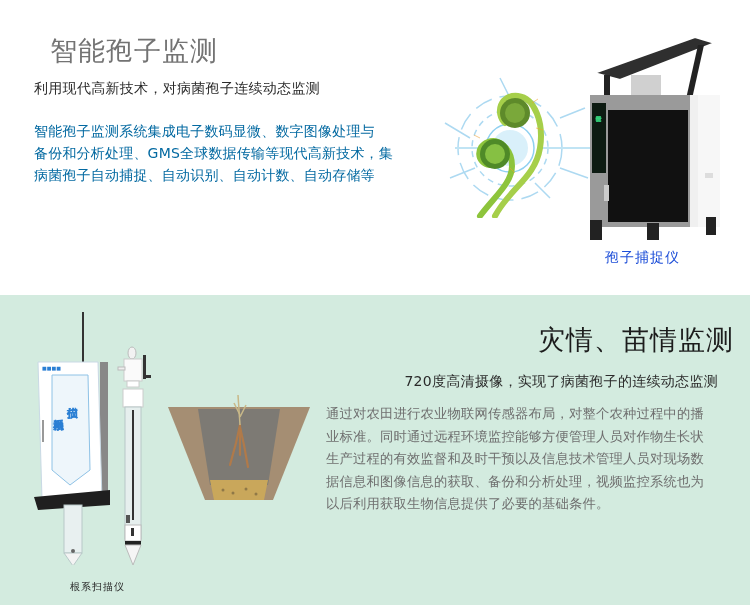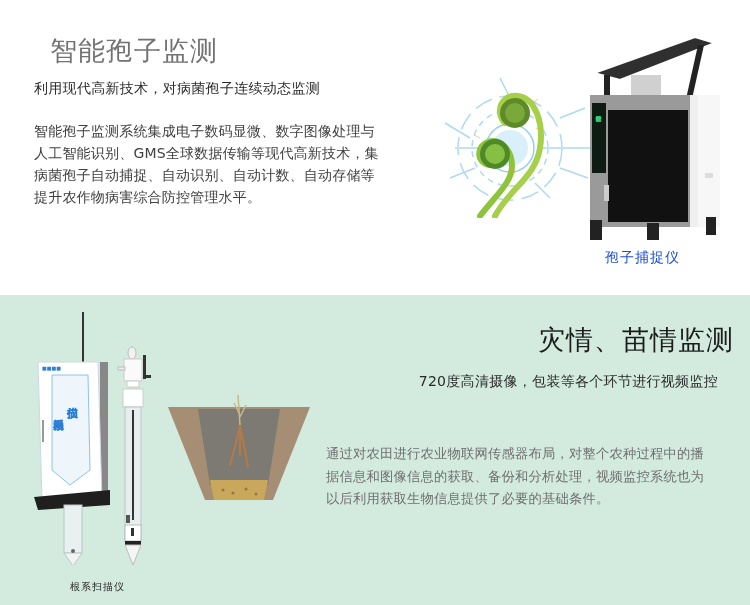--- a/index.html
+++ b/index.html
@@ -4,47 +4,46 @@
 <style>
   * { margin: 0; padding: 0; box-sizing: border-box; }
   html, body { width: 750px; height: 605px; overflow: hidden; background: #ffffff; }
   body { font-family: "DejaVu Sans", "Liberation Sans", sans-serif; position: relative; }
 
   .section-top { position: absolute; left: 0; top: 0; width: 750px; height: 295px; background: #ffffff; }
   .section-bottom { position: absolute; left: 0; top: 295px; width: 750px; height: 310px; background: #d3ebdf; }
 
   .title1 { position: absolute; left: 34px; top: 33px; font-size: 27px; color: #737373; letter-spacing: 1px; font-weight: 400; margin-left: 16px; }
   .subtitle1 { position: absolute; left: 34px; top: 80px; font-size: 14px; color: #2a2a2a; letter-spacing: 0.3px; text-align: center; }
-  .body1 { position: absolute; left: 34px; top: 120px; width: 390px; font-size: 14px; line-height: 22px; color: #404040; letter-spacing: 0.2px; }
+  .body1 { position: absolute; left: 34px; top: 120px; width: 390px; font-size: 14px; line-height: 22px; color: #0369a1; letter-spacing: 0.2px; }
   .body1 span { display: block; white-space: nowrap; }
 
   .caption-spore { position: absolute; left: 605px; top: 249px; font-size: 14px; color: #1d4ed8; letter-spacing: 1px; }
 
   .title2 { position: absolute; right: 16px; top: 322px; font-size: 27px; color: #1c1c1c; letter-spacing: 1px; }
   .subtitle2 { position: absolute; right: 32px; top: 373px; font-size: 14px; color: #2a2a2a; letter-spacing: 0.3px; }
-  .body2 { position: absolute; left: 326px; top: 403px; width: 400px; font-size: 13.3px; line-height: 22.5px; color: #6f6f6f; letter-spacing: 0.2px; margin-top: 40px; }
+  .body2 { position: absolute; left: 326px; top: 403px; width: 400px; font-size: 13.3px; line-height: 22.5px; color: #6f6f6f; letter-spacing: 0.2px; }
   .body2 span { display: block; white-space: nowrap; }
 
   .caption-root { position: absolute; left: 70px; top: 580px; font-size: 10px; color: #2a2a2a; letter-spacing: 1px; }
 
   .illus { position: absolute; }
 </style>
 </head>
 <body>
 
 <div class="section-top"></div>
 <div class="section-bottom"></div>
 
 <div class="title1">智能孢子监测</div>
 <div class="subtitle1">利用现代高新技术，对病菌孢子连续动态监测</div>
 <div class="body1">
   <span>智能孢子监测系统集成电子数码显微、数字图像处理与</span>
-  <span>人工智能识别、GMS全球数据传输等现代高新技术，集</span>
+  <span>备份和分析处理、GMS全球数据传输等现代高新技术，集</span>
   <span>病菌孢子自动捕捉、自动识别、自动计数、自动存储等</span>
-  <span>提升农作物病害综合防控管理水平。</span>
 </div>
 
 <svg class="illus" style="left:440px; top:68px;" width="150" height="150" viewBox="0 0 150 150">
   <g fill="none" stroke="#9fd3ef" stroke-width="1.5" opacity="0.85">
     <circle cx="70" cy="80" r="52" stroke-dasharray="18 8"></circle>
     <circle cx="70" cy="80" r="38" stroke-dasharray="6 5"></circle>
     <circle cx="70" cy="80" r="24" stroke="#7cc8ee"></circle>
     <path d="M5 55 L30 70 M10 110 L35 100 M120 50 L145 40 M120 100 L148 110 M60 10 L70 30 M110 130 L95 115"></path>
     <path d="M15 80 L40 80 M100 80 L150 80" stroke="#b6e0f3" stroke-width="2"></path>
   </g>
@@ -83,23 +82,25 @@
   <rect x="24" y="150" width="5" height="16" fill="#ccc"></rect>
   <rect x="125" y="138" width="8" height="5" fill="#ddd"></rect>
 
   <rect x="10" y="185" width="12" height="20" fill="#222"></rect>
   <rect x="67" y="188" width="12" height="17" fill="#222"></rect>
   <rect x="126" y="182" width="10" height="18" fill="#222"></rect>
 </svg>
 <div class="caption-spore">孢子捕捉仪</div>
 
 <div class="title2">灾情、苗情监测</div>
-<div class="subtitle2">720度高清摄像，包装等各个环节进行视频监控</div>
+<div class="subtitle2">720度高清摄像，实现了病菌孢子的连续动态监测</div>
 <div class="body2">
   <span>通过对农田进行农业物联网传感器布局，对整个农种过程中的播</span>
+  <span>业标准。同时通过远程环境监控能够方便管理人员对作物生长状</span>
+  <span>生产过程的有效监督和及时干预以及信息技术管理人员对现场数</span>
   <span>据信息和图像信息的获取、备份和分析处理，视频监控系统也为</span>
   <span>以后利用获取生物信息提供了必要的基础条件。</span>
 </div>
 
 <svg class="illus" style="left:30px; top:300px;" width="120" height="265" viewBox="0 0 120 265">
 
   <rect x="52" y="12" width="2" height="52" fill="#333"></rect>
 
   <polygon points="70,62 78,62 78,200 70,200" fill="#888"></polygon>
 

